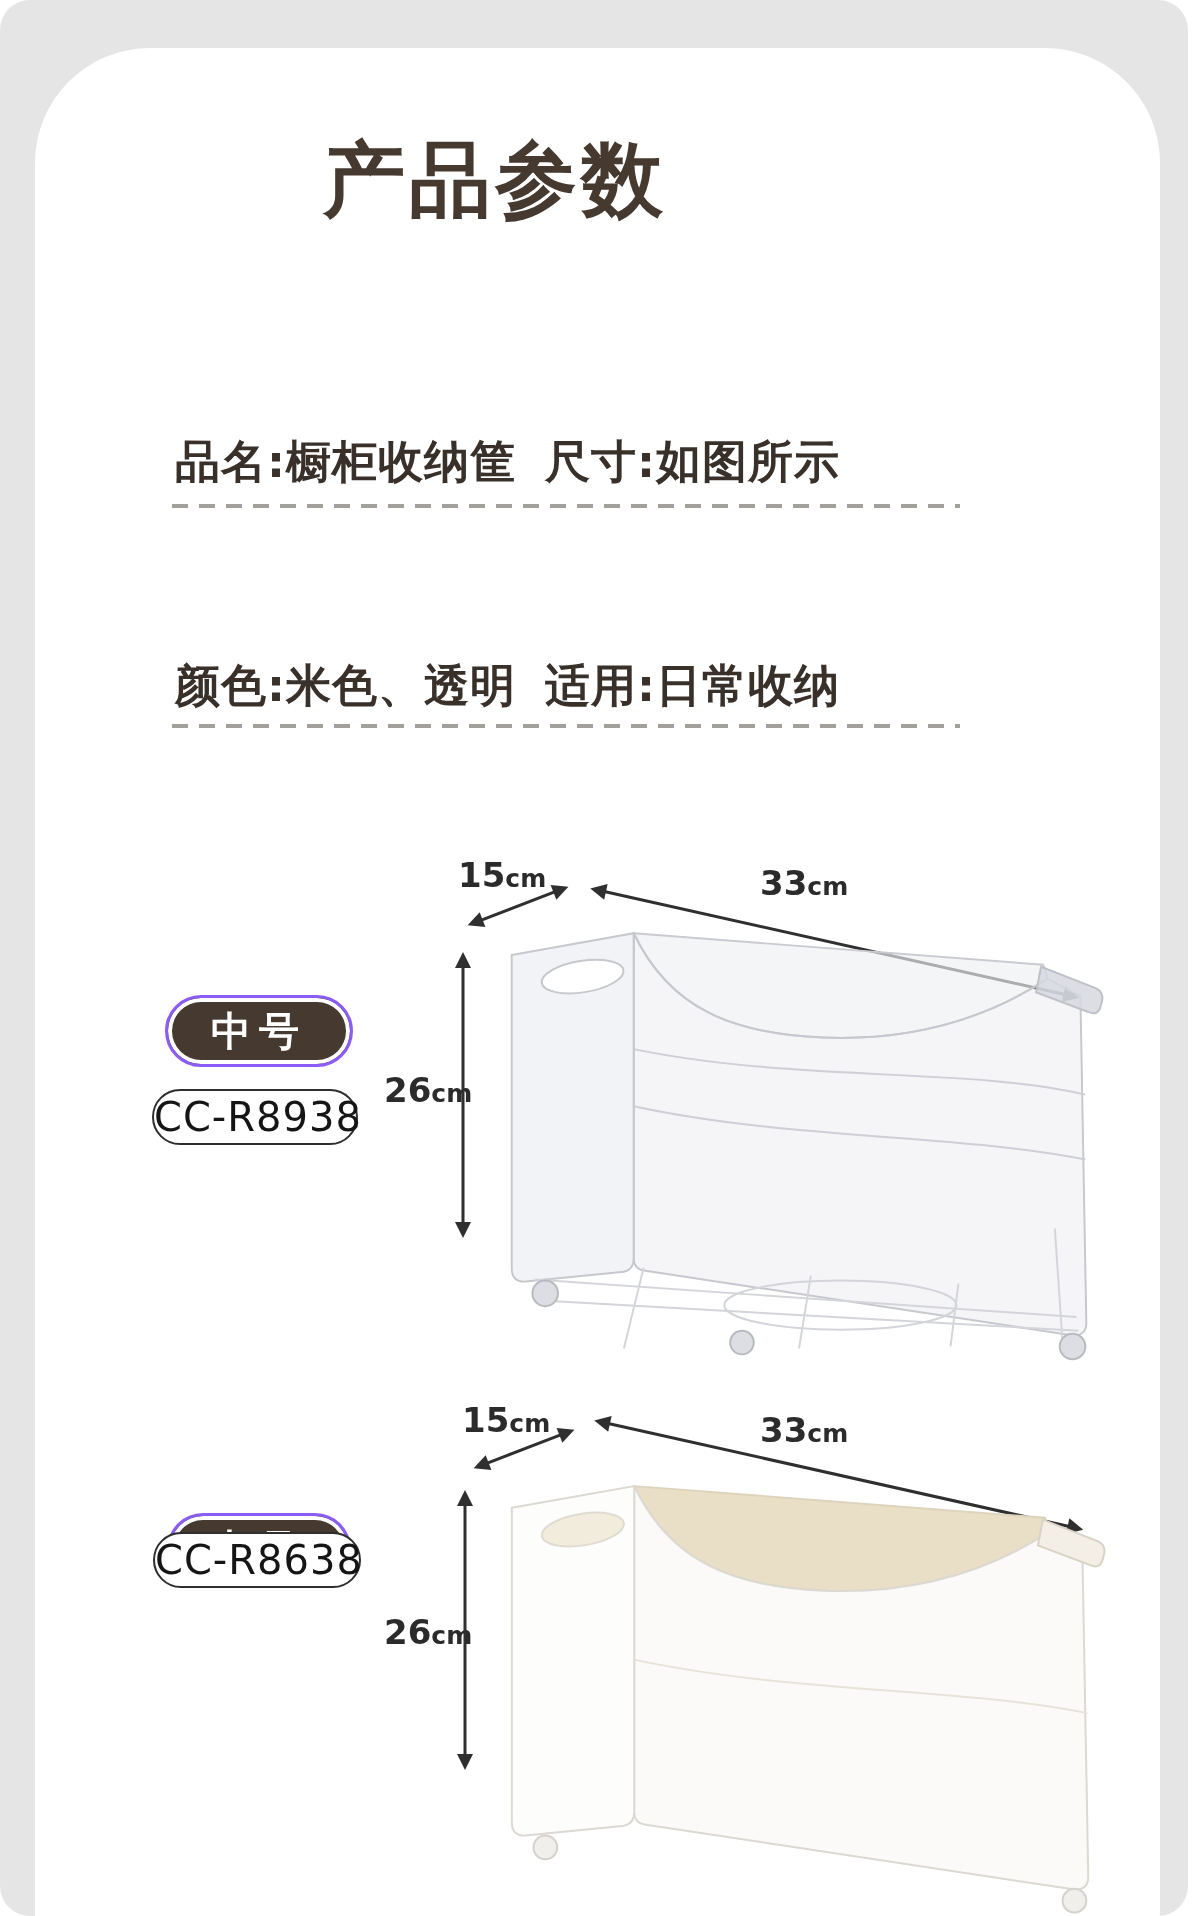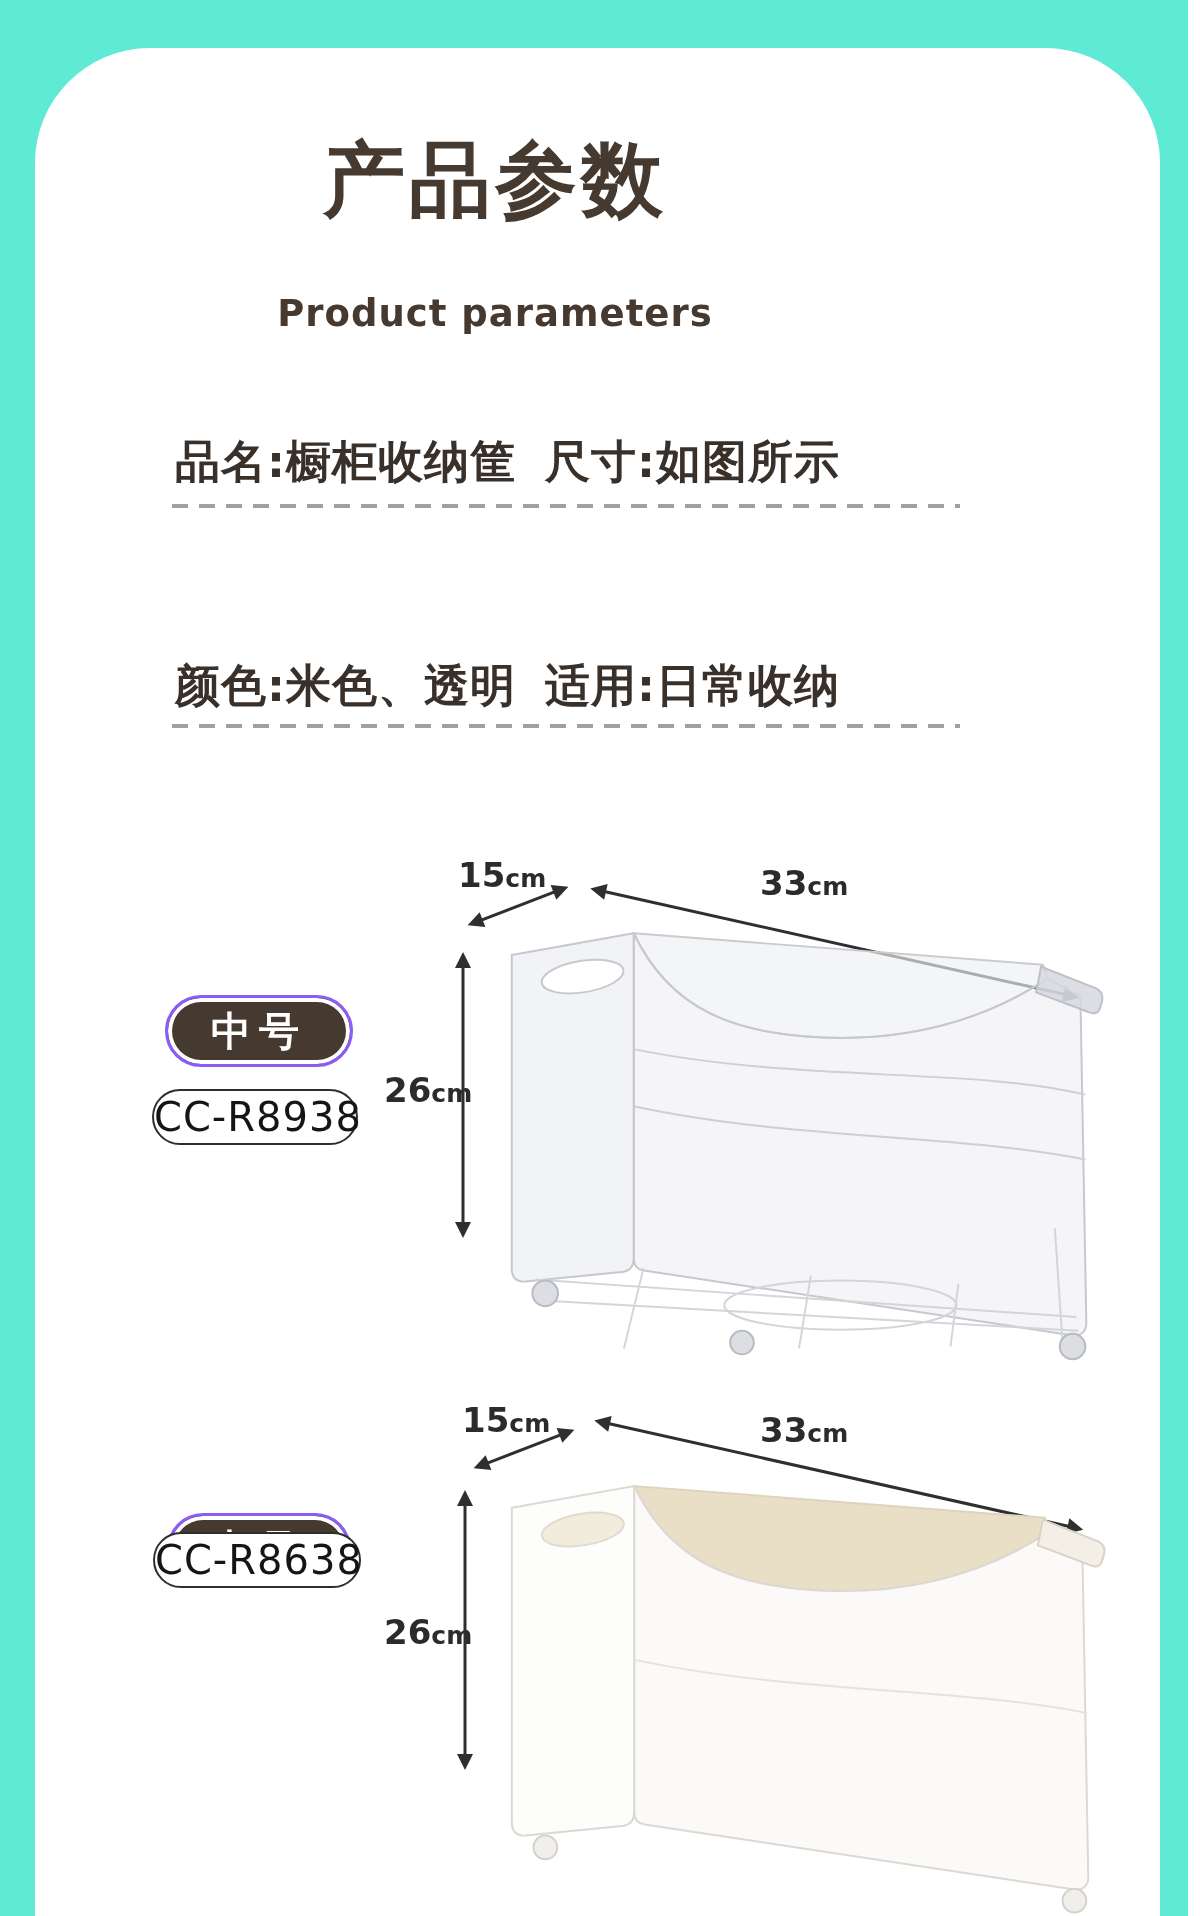--- a/index.html
+++ b/index.html
@@ -1,22 +1,23 @@
 <!DOCTYPE html>
 <html><head>
 <meta charset="utf-8">
 <style>
   html,body{margin:0;padding:0;}
   .page{
     position:relative;
     width:1188px;height:1916px;
-    background:#5eead4;
+    background:#e5e5e5;
     overflow:hidden;
     font-family:"DejaVu Sans", sans-serif;
     color:#3d332c;
+    border-radius:30px;
   }
   .card{
     position:absolute;left:35px;top:48px;
     width:1125px;height:1868px;
     background:#ffffff;
     border-radius:115px 115px 0 0;
   }
   .abs{position:absolute;}
   .page-title{
     left:0;top:126px;width:990px;
@@ -111,21 +112,20 @@
   .beige .seam{fill:none;stroke:#e7e3db;stroke-width:2;}
   .beige .wheel{fill:#f0efec;stroke:#d5d2cc;stroke-width:2;}
 </style>
 </head>
 <body>
 
 <div class="page">
   <div class="card abs"></div>
 
   <div class="page-title abs">产品参数</div>
-  <div class="page-subtitle abs">Product parameters</div>
 
   <div class="spec-cell abs spec-r1">尺寸:如图所示</div>
   <div class="spec-cell abs spec-l1">品名:橱柜收纳筐</div>
   <div class="dashed abs dash1"></div>
   <div class="spec-cell abs spec-r2">适用:日常收纳</div>
   <div class="spec-cell abs spec-l2">颜色:米色、透明</div>
   <div class="dashed abs dash2"></div>
 
   <div class="size-badge abs badge1">
     <span>中号</span>

